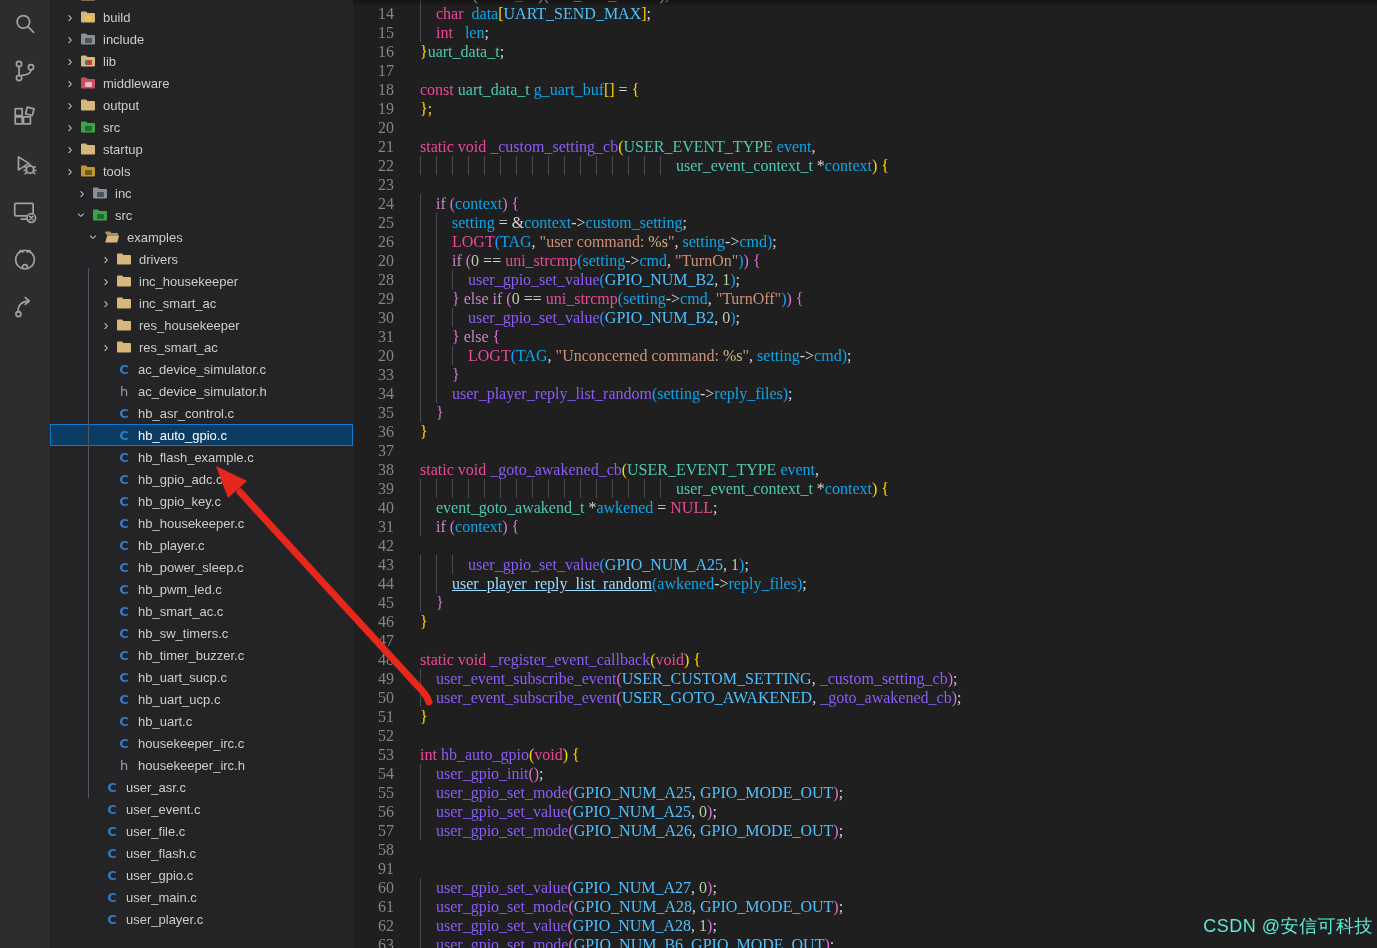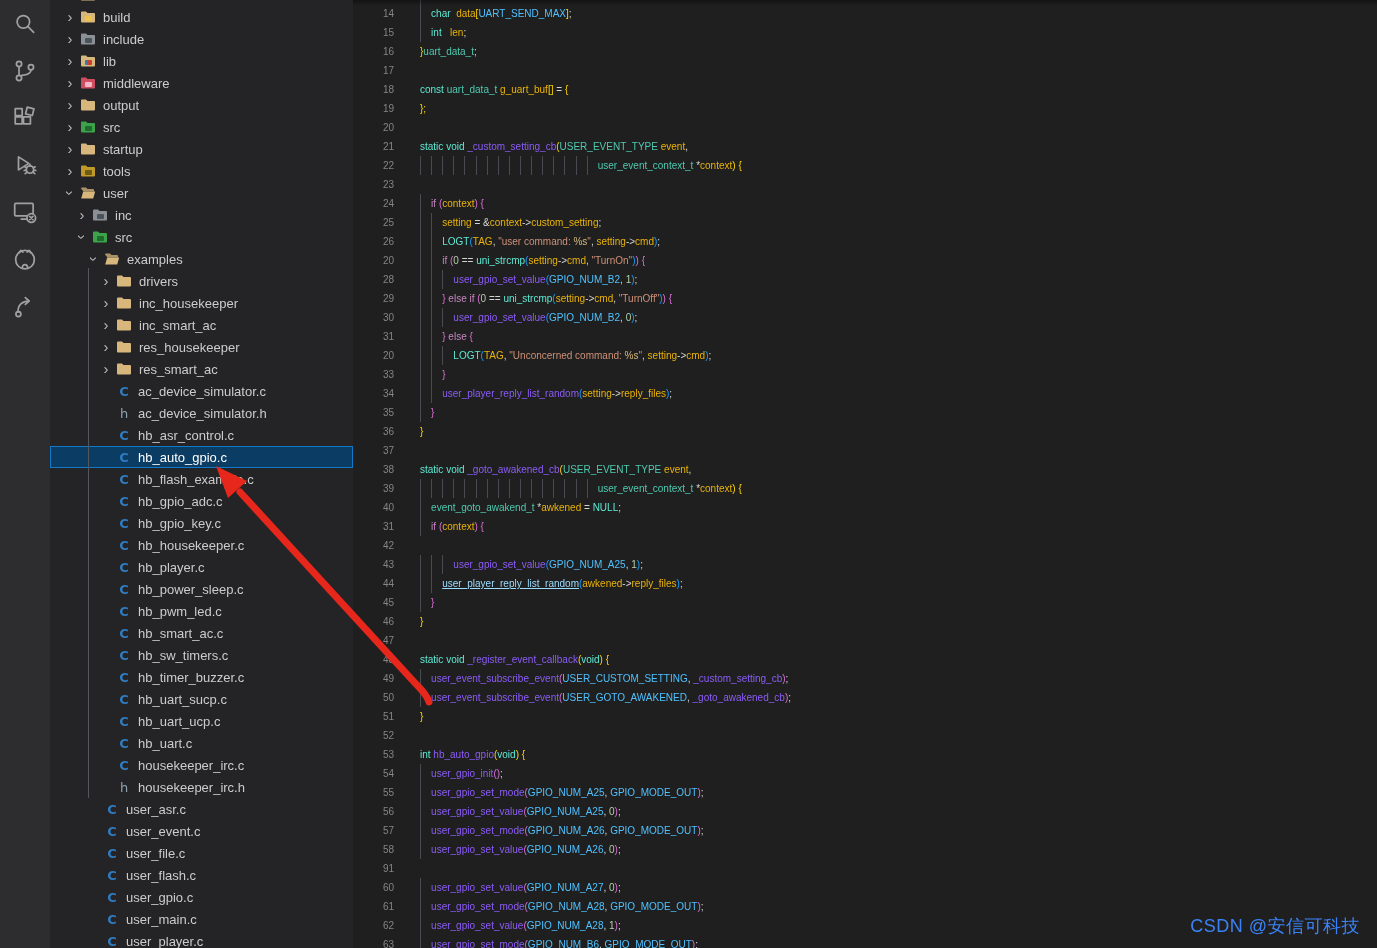--- a/index.html
+++ b/index.html
@@ -22,33 +22,33 @@
   .badge{position:absolute;left:5px;top:6px;width:7px;height:5px;border-radius:1px}
   .ficon{width:16px;flex:none;margin-left:2px;margin-right:6px;text-align:center;font-weight:bold;font-size:13px;font-family:"DejaVu Sans",sans-serif}
   .ficon.c{color:#2e7bbf}
   .ficon.h{color:#91a2af;font-weight:normal}
   .tree-guide{position:absolute;left:38px;top:268px;width:1px;height:530px;background:#55555c;z-index:1}
 
   
   .editor{position:absolute;left:353px;top:0;right:0;height:948px;background:#1f1f1f;z-index:1;overflow:hidden}
   .editor .shadow{position:absolute;top:0;left:0;right:0;height:6px;background:linear-gradient(rgba(0,0,0,.4),transparent);z-index:5;pointer-events:none}
   .lines{margin-top:-15px}
-  .cl{display:flex;height:19px;line-height:19px;font-family:Liberation Sans, sans-serif;font-size:10px}
+  .cl{display:flex;height:19px;line-height:19px;font-family:Liberation Serif, serif;font-size:16px}
   .ln{width:41px;flex:none;text-align:right;color:#858585}
   .ct{padding-left:26px;white-space:pre;color:#d4d4d4}
   .gi{display:inline-block;width:2ch;height:19px;border-left:1px solid #4a4a52;box-sizing:border-box;vertical-align:top}
-  .tk-kw{color:#5eead4}.tk-ct{color:#c586c0}.tk-ty{color:#4ec9b0}.tk-fn{color:#8b5cf6}
-  .tk-va{color:#eab308}.tk-cs{color:#4fc1ff}.tk-nu{color:#b5cea8}.tk-st{color:#ce9178}
+  .tk-kw{color:#ec4899}.tk-ct{color:#c586c0}.tk-ty{color:#4ec9b0}.tk-fn{color:#8b5cf6}
+  .tk-va{color:#0ea5e9}.tk-cs{color:#4fc1ff}.tk-nu{color:#b5cea8}.tk-st{color:#ce9178}
   .tk-fm{color:#d7ba7d}.tk-pu{color:#d4d4d4}
   .tk-b1{color:#ffd700}.tk-b2{color:#da70d6}.tk-b3{color:#179fff}
   .tk-lk{color:#9cdcfe;text-decoration:underline}
 
   
   .arrow-svg{position:absolute;left:0;top:0;width:1377px;height:948px;z-index:40;pointer-events:none}
-  .watermark{position:absolute;right:17px;bottom:10px;color:#3b82f6;font-size:18px;letter-spacing:.5px;z-index:30}
+  .watermark{position:absolute;right:4px;bottom:10px;color:#5eead4;font-size:18px;letter-spacing:.5px;z-index:30}
 </style>
 </head>
 <body>
 
 <div class="activitybar" id="activitybar">
     <div class="ab-item">
       <svg width="26" height="26" viewBox="0 0 24 24" fill="none" stroke="#a0a0a0" stroke-width="1.6" stroke-linecap="round" stroke-linejoin="round">
         <circle cx="10.5" cy="10" r="5.8"></circle>
         <path d="M14.8 14.5 L20 19.7"></path>
       </svg>
@@ -159,28 +159,20 @@
           </svg></span>
         <span>startup</span>
       </div>
       <div class="row" style="padding-left: 12px;">
         <span class="chev">›</span>
         <span class="fold"><svg width="16" height="14" viewBox="0 0 16 14">
             <path d="M1 2.5 Q1 1.5 2 1.5 H6 L7.5 3 H14 Q15 3 15 4 V11.5 Q15 12.5 14 12.5 H2 Q1 12.5 1 11.5 Z" fill="#c0992a"></path>
           </svg><span class="badge" style="background:#6b5b14"></span></span>
         <span>tools</span>
       </div>
-      <div class="row" style="padding-left: 12px;">
-        <span class="chev exp">›</span>
-        <span class="fold"><svg width="16" height="14" viewBox="0 0 16 14">
-            <path d="M1 2.5 Q1 1.5 2 1.5 H6 L7.5 3 H13 Q14 3 14 4 V5.5 H3.5 Z" fill="#d8b77c" opacity="0.75"></path>
-            <path d="M3.2 5.5 H15.2 L13.2 12.5 H1.2 Z" fill="#d8b77c"></path>
-          </svg></span>
-        <span>user</span>
-      </div>
       <div class="row" style="padding-left: 24px;">
         <span class="chev">›</span>
         <span class="fold"><svg width="16" height="14" viewBox="0 0 16 14">
             <path d="M1 2.5 Q1 1.5 2 1.5 H6 L7.5 3 H14 Q15 3 15 4 V11.5 Q15 12.5 14 12.5 H2 Q1 12.5 1 11.5 Z" fill="#8a9095"></path>
           </svg><span class="badge" style="background:#4a525a"></span></span>
         <span>inc</span>
       </div>
       <div class="row" style="padding-left: 24px;">
         <span class="chev exp">›</span>
         <span class="fold"><svg width="16" height="14" viewBox="0 0 16 14">
@@ -540,21 +532,20 @@
       <div class="cl">
         <span class="ln">56</span>
         <span class="ct"><span class="gi"></span><span class="tk-fn">user_gpio_set_value</span><span class="tk-b2">(</span><span class="tk-cs">GPIO_NUM_A25</span><span class="tk-pu">, </span><span class="tk-nu">0</span><span class="tk-b2">)</span><span class="tk-pu">;</span></span>
       </div>
       <div class="cl">
         <span class="ln">57</span>
         <span class="ct"><span class="gi"></span><span class="tk-fn">user_gpio_set_mode</span><span class="tk-b2">(</span><span class="tk-cs">GPIO_NUM_A26</span><span class="tk-pu">, </span><span class="tk-cs">GPIO_MODE_OUT</span><span class="tk-b2">)</span><span class="tk-pu">;</span></span>
       </div>
       <div class="cl">
         <span class="ln">58</span>
-        <span class="ct"><span class="gi"></span><span class="tk-fn">user_gpio_set_value</span><span class="tk-b2">(</span><span class="tk-cs">GPIO_NUM_A26</span><span class="tk-pu">, </span><span class="tk-nu">0</span><span class="tk-b2">)</span><span class="tk-pu">;</span></span>
       </div>
       <div class="cl">
         <span class="ln">91</span>
       </div>
       <div class="cl">
         <span class="ln">60</span>
         <span class="ct"><span class="gi"></span><span class="tk-fn">user_gpio_set_value</span><span class="tk-b2">(</span><span class="tk-cs">GPIO_NUM_A27</span><span class="tk-pu">, </span><span class="tk-nu">0</span><span class="tk-b2">)</span><span class="tk-pu">;</span></span>
       </div>
       <div class="cl">
         <span class="ln">61</span>

